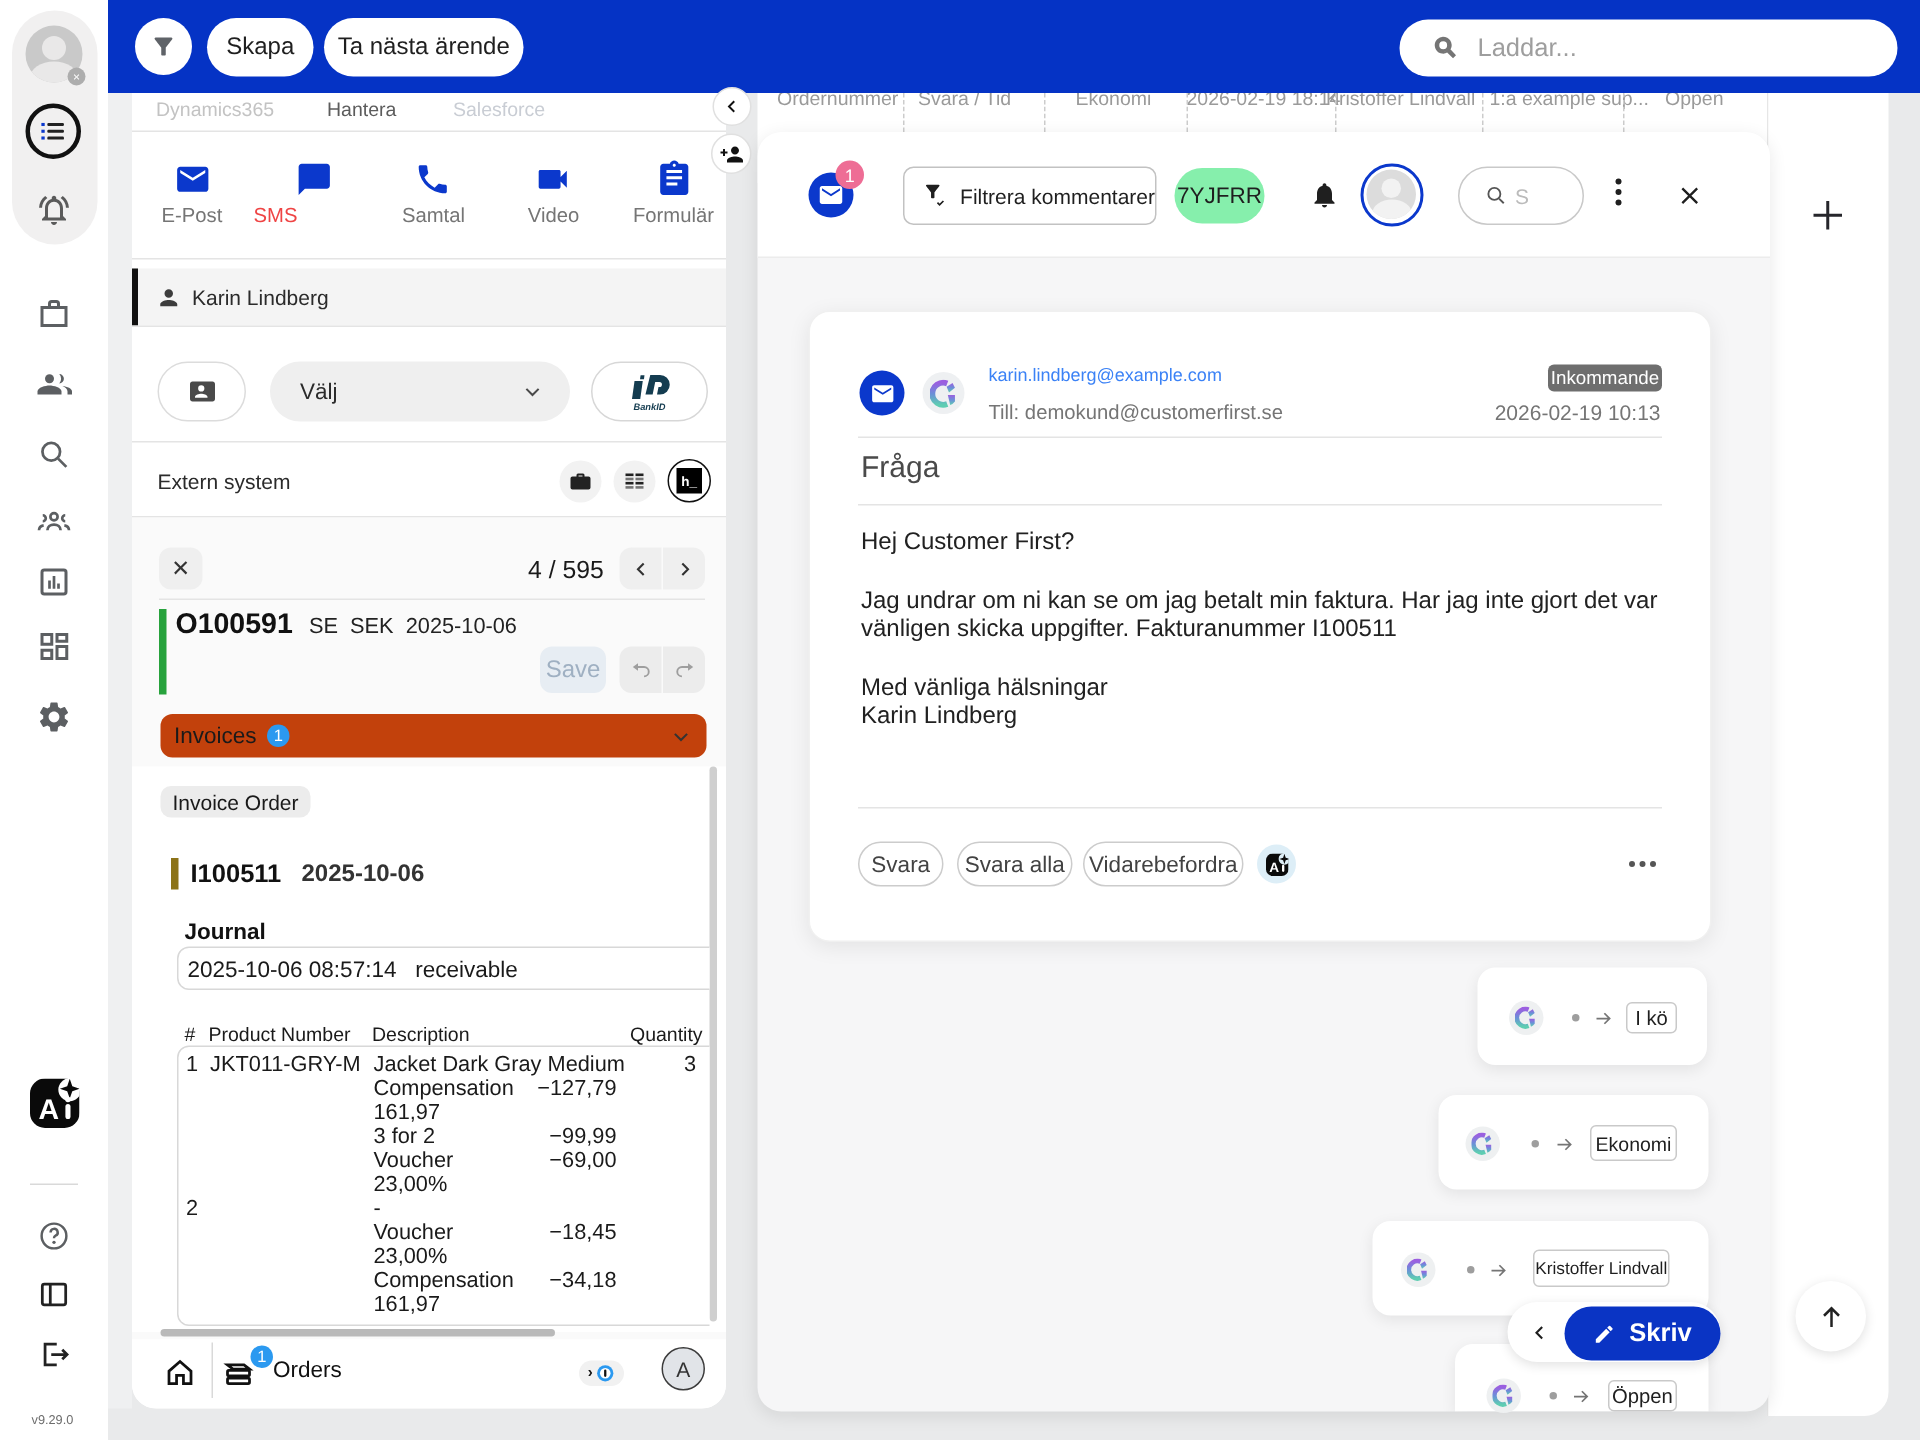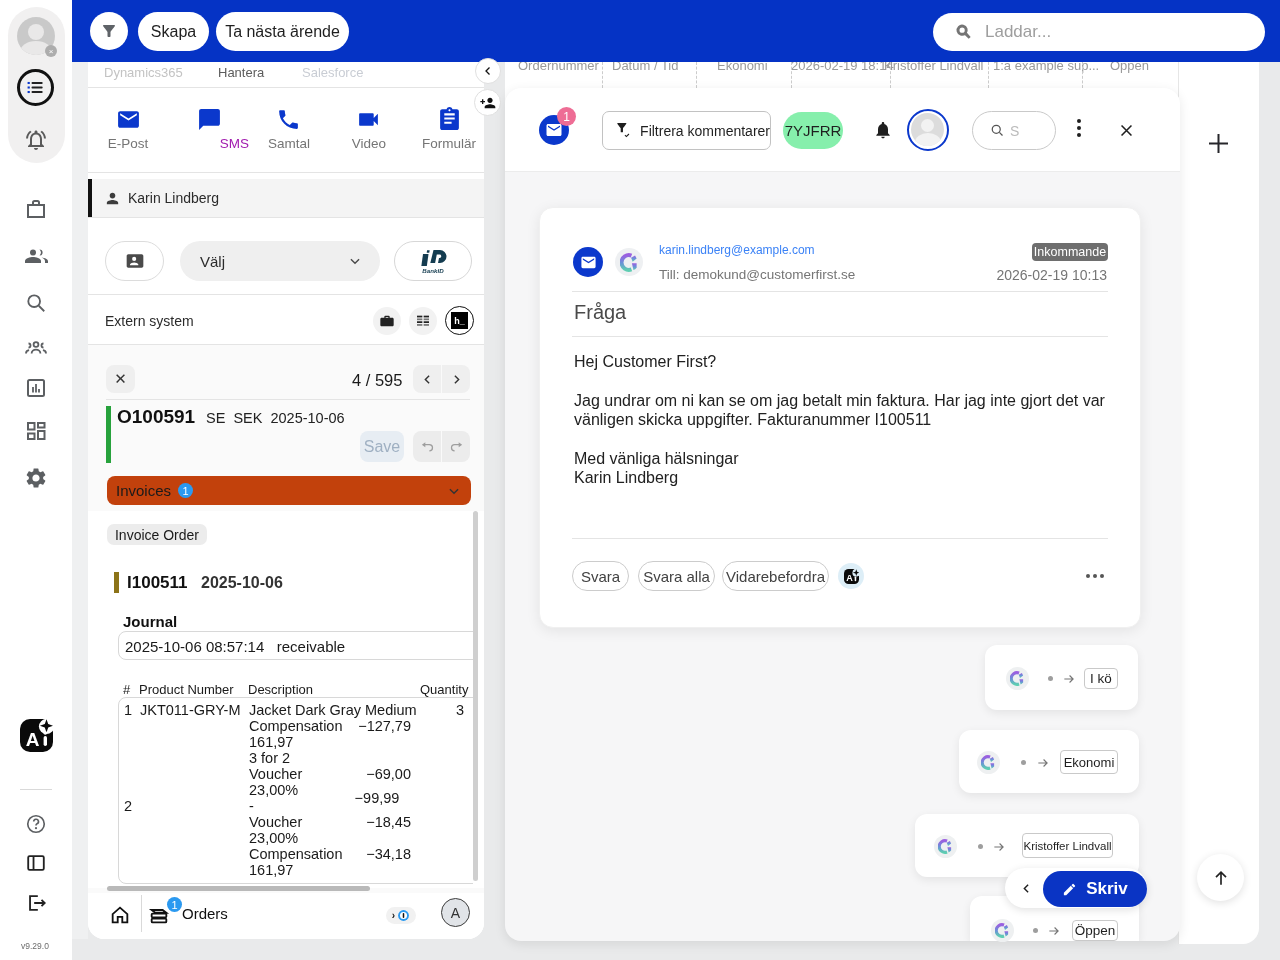--- a/index.html
+++ b/index.html
@@ -136,21 +136,21 @@
   <div class="abs" style="left:0; top:26px; width:396px; height:84px; background:#fff;"></div>
 
   <svg class="abs" style="left:28px; top:45px;" width="25" height="25" viewBox="0 0 24 24">
       <path fill="#0b38cc" d="M20 4H4c-1.1 0-1.99.9-1.99 2L2 18c0 1.1.9 2 2 2h16c1.1 0 2-.9 2-2V6c0-1.1-.9-2-2-2zm0 4l-8 5-8-5V6l8 5 8-5v2z"></path>
     </svg>
   <div class="abs" style="left:0px; top:74px; width:80px; text-align:center; font-size:13.5px; color:#757575;">E-Post</div>
 
   <svg class="abs" style="left:109px; top:45px;" width="25" height="25" viewBox="0 0 24 24">
       <path fill="#0b38cc" d="M20 2H4c-1.1 0-2 .9-2 2v18l4-4h14c1.1 0 2-.9 2-2V4c0-1.1-.9-2-2-2z"></path>
     </svg>
-  <div class="abs" style="left:81px; top:74px; width:80px; text-align:right; font-size:13.5px; color:#a21caf;">SMS</div>
+  <div class="abs" style="left:81px; top:74px; width:80px; text-align:left; font-size:13.5px; color:#ef4444;">SMS</div>
 
   <svg class="abs" style="left:188px; top:45px;" width="25" height="25" viewBox="0 0 24 24">
       <path fill="#0b38cc" d="M6.62 10.79c1.44 2.83 3.76 5.14 6.59 6.59l2.2-2.2c.27-.27.67-.36 1.02-.24 1.12.37 2.33.57 3.57.57.55 0 1 .45 1 1V20c0 .55-.45 1-1 1-9.39 0-17-7.61-17-17 0-.55.45-1 1-1h3.5c.55 0 1 .45 1 1 0 1.25.2 2.45.57 3.57.11.35.03.74-.25 1.02l-2.2 2.2z"></path>
     </svg>
   <div class="abs" style="left:161px; top:74px; width:80px; text-align:center; font-size:13.5px; color:#757575;">Samtal</div>
 
   <svg class="abs" style="left:268px; top:45px;" width="25" height="25" viewBox="0 0 24 24">
       <path fill="#0b38cc" d="M17 10.5V7c0-.55-.45-1-1-1H4c-.55 0-1 .45-1 1v10c0 .55.45 1 1 1h12c.55 0 1-.45 1-1v-3.5l4 4v-11l-4 4z"></path>
     </svg>
   <div class="abs" style="left:241px; top:74px; width:80px; text-align:center; font-size:13.5px; color:#757575;">Video</div>
@@ -275,21 +275,21 @@
   <span class="abs" style="left:160px; top:171px; font-size:13px; color:#1a1a1a;">Description</span>
   <span class="abs" style="left:332px; top:171px; font-size:13px; color:#1a1a1a;">Quantity</span>
   <div class="abs" style="left:30px; top:186px; width:370px; height:187px; border:1px solid #d8d8d8; border-radius:8px; background:#fff; overflow:hidden; font-size:14.5px; color:#1a1a1a;">
     <div class="abs" style="left:5px; top:4px;">1</div>
     <div class="abs" style="left:21px; top:4px;">JKT011-GRY-M</div>
     <div class="abs" style="left:130px; top:4px;">Jacket Dark Gray Medium</div>
     <div class="abs" style="left:130px; top:20px;">Compensation</div>
         <div class="abs" style="left:224px; top:20px; width:68px; text-align:right;">−127,79</div>
     <div class="abs" style="left:130px; top:36px;">161,97</div>
     <div class="abs" style="left:130px; top:52px;">3 for 2</div>
-        <div class="abs" style="left:224px; top:52px; width:68px; text-align:center;margin-top:40px;">−99,99</div>
+        <div class="abs" style="left:224px; top:52px; width:68px; text-align:right;">−99,99</div>
     <div class="abs" style="left:130px; top:68px;">Voucher</div>
         <div class="abs" style="left:224px; top:68px; width:68px; text-align:right;">−69,00</div>
     <div class="abs" style="left:130px; top:84px;">23,00%</div>
     <div class="abs" style="left:5px; top:100px;">2</div>
     <div class="abs" style="left:130px; top:100px;">-</div>
     <div class="abs" style="left:130px; top:116px;">Voucher</div>
         <div class="abs" style="left:224px; top:116px; width:68px; text-align:right;">−18,45</div>
     <div class="abs" style="left:130px; top:132px;">23,00%</div>
     <div class="abs" style="left:130px; top:148px;">Compensation</div>
         <div class="abs" style="left:224px; top:148px; width:68px; text-align:right;">−34,18</div>
@@ -333,21 +333,21 @@
   </div>
 <div class="abs flex" style="left:474px; top:89px; width:27px; height:27px; border-radius:50%; background:#fff; border:1px solid #e0e0e0; justify-content:center;">
     <svg width="16" height="16" viewBox="0 0 24 24">
       <path fill="#111" d="M15 12c2.21 0 4-1.79 4-4s-1.79-4-4-4-4 1.79-4 4 1.79 4 4 4zm0 2c-2.67 0-8 1.34-8 4v2h16v-2c0-2.66-5.33-4-8-4zM5 9V6.5H3V9H.5v2H3v2.5h2V11h2.5V9H5z"></path>
     </svg>
   </div>
 
 <div class="abs" style="left:505px; top:62px; width:675px; height:60px; background:#fff;"></div>
 <div class="abs" style="left:505px; top:62px; width:675px; height:26px; overflow:hidden; font-size:13px; color:#9a9a9a;">
   <span class="abs" style="left:13px; top:-4px;">Ordernummer</span>
-  <span class="abs" style="left:107px; top:-4px;">Datum / Tid</span>
+  <span class="abs" style="left:107px; top:-4px;">Svara / Tid</span>
   <span class="abs" style="left:212px; top:-4px;">Ekonomi</span>
   <span class="abs" style="left:286px; top:-4px;text-align:center;">2026-02-19 18:14</span>
   <span class="abs" style="left:379px; top:-4px;">Kristoffer Lindvall</span>
   <span class="abs" style="left:488px; top:-4px;">1:a example sup...</span>
   <span class="abs" style="left:605px; top:-4px;">Öppen</span>
   <div class="abs" style="left:97px; top:0; width:1px; height:26px; border-left:1px dashed #ccc;"></div>
   <div class="abs" style="left:191px; top:0; width:1px; height:26px; border-left:1px dashed #ccc;"></div>
   <div class="abs" style="left:286px; top:0; width:1px; height:26px; border-left:1px dashed #ccc;"></div>
   <div class="abs" style="left:385px; top:0; width:1px; height:26px; border-left:1px dashed #ccc;"></div>
   <div class="abs" style="left:483px; top:0; width:1px; height:26px; border-left:1px dashed #ccc;"></div>

